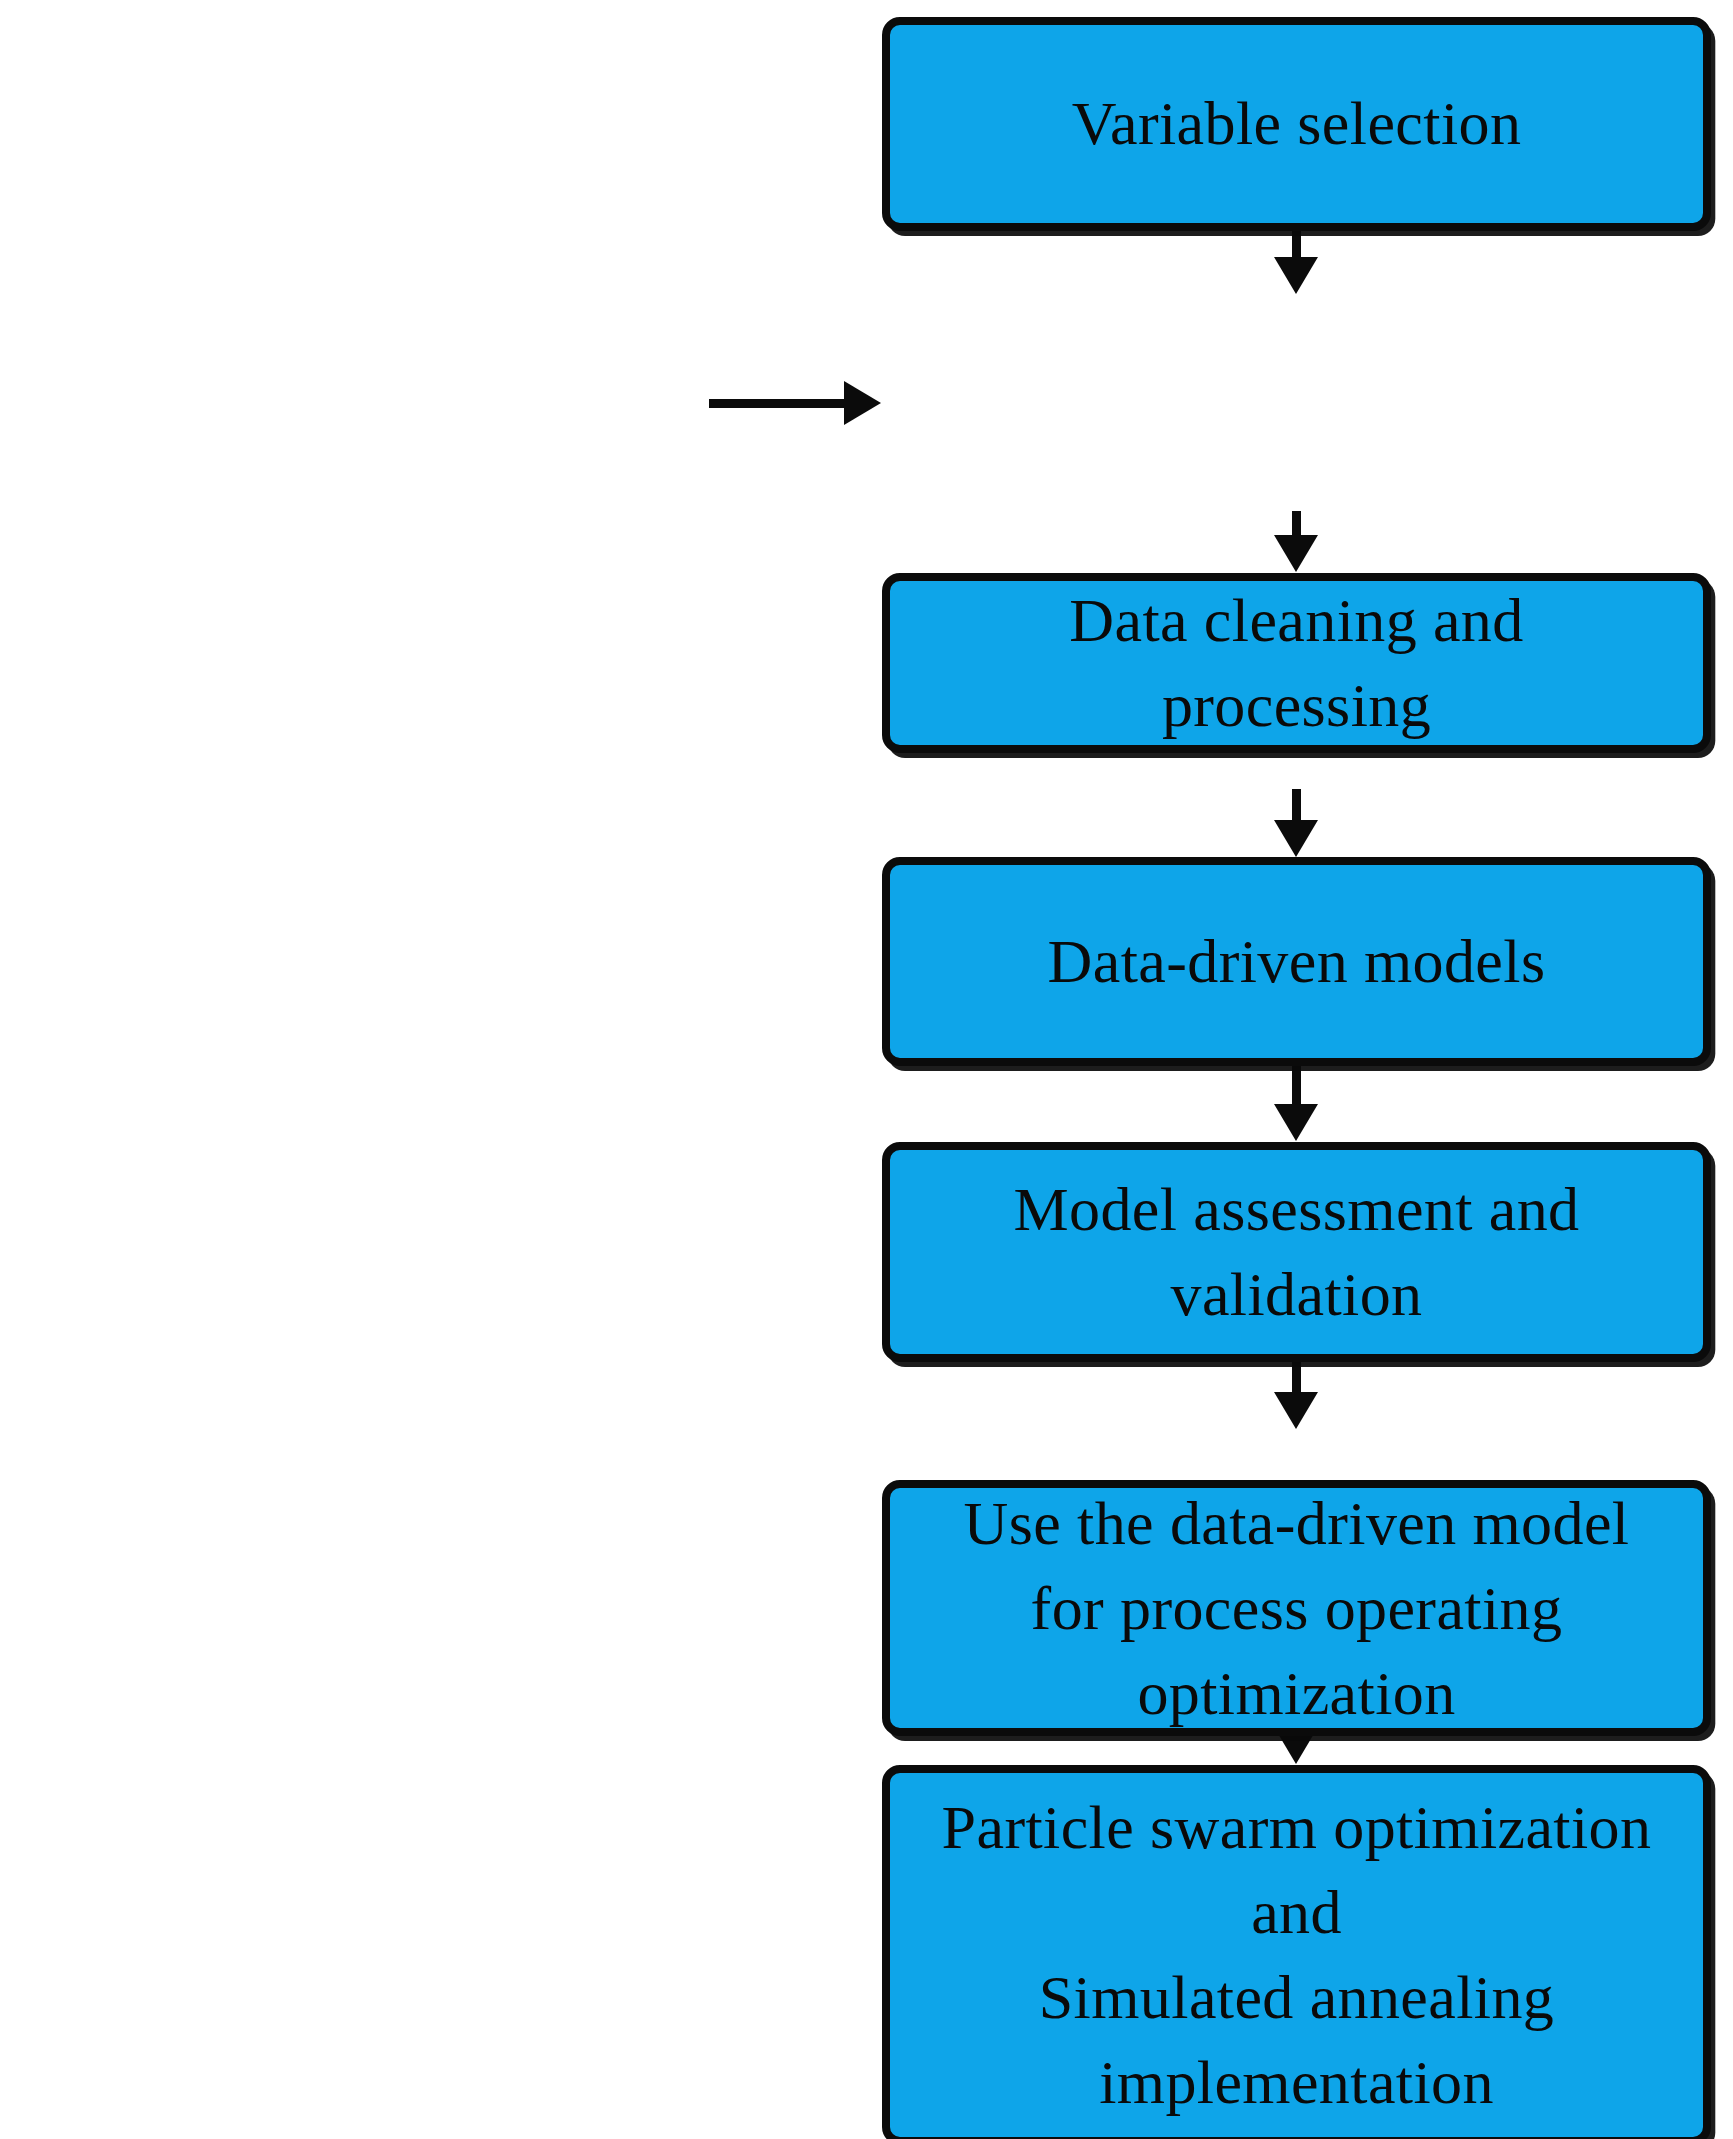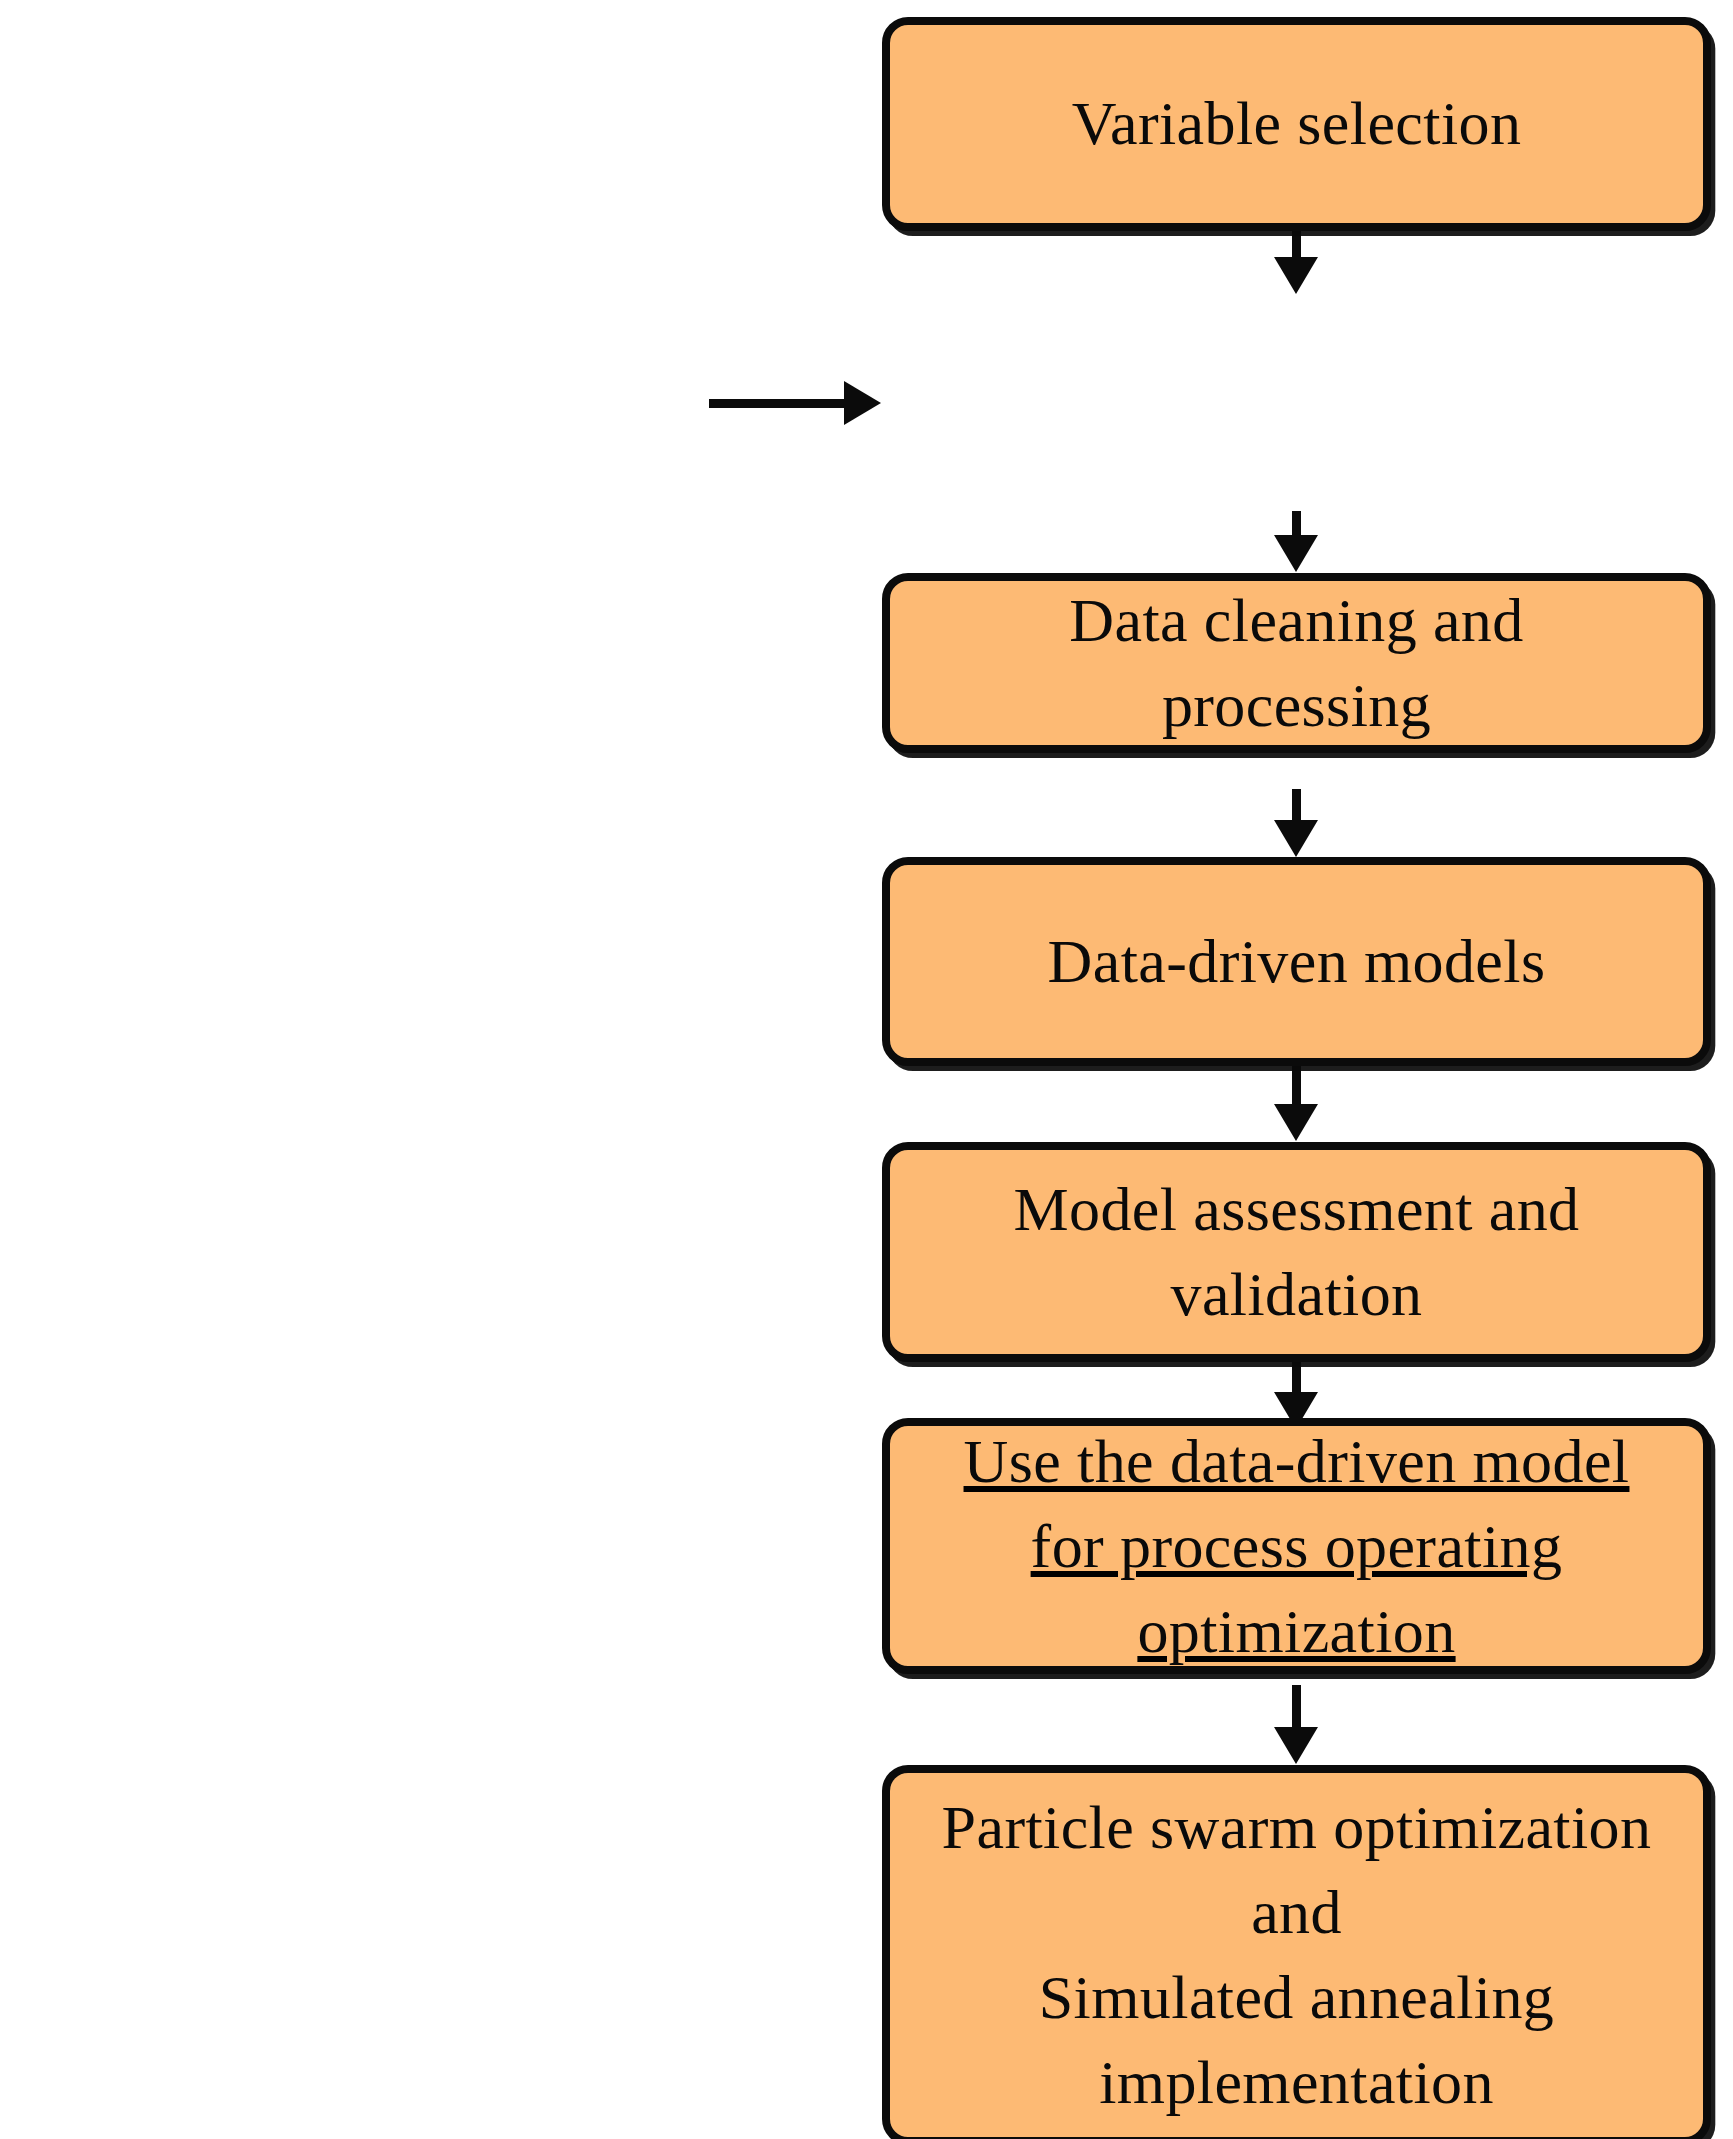--- a/index.html
+++ b/index.html
@@ -11,23 +11,23 @@
     position: relative;
     width: 1734px;
     height: 2140px;
     background: #ffffff;
     overflow: hidden;
     font-family: "Liberation Serif", "DejaVu Serif", serif;
   }
   .node {
     position: absolute;
     box-sizing: border-box;
-    background: #fdba74;
+    background: #0ea5e9;
     border: 8.6px solid #0b0b0b;
-    border-radius: 26px;
+    border-radius: 18px;
     display: flex;
     align-items: center;
     justify-content: center;
     box-shadow: 5px 5.8px 0 -0.7px rgba(10,10,10,0.92);
   }
   .node .label {
     font-size: 62px;
     line-height: 85px;
     color: #0a0a0a;
     text-align: center;
@@ -122,21 +122,21 @@
     <div class="label">Data cleaning and
 processing</div>
   </div>
   <div class="node" id="n4" style="left: 882px; top: 857px; width: 829px; height: 209px;">
     <div class="label">Data-driven models</div>
   </div>
   <div class="node" id="n5" style="left: 882px; top: 1142px; width: 829px; height: 220px;">
     <div class="label">Model assessment and
 validation</div>
   </div>
-  <div class="node" id="n6" style="left: 882px; top: 1418px; width: 829px; height: 256px; text-decoration: underline;">
+  <div class="node" id="n6" style="left: 882px; top: 1480px; width: 829px; height: 256px;">
     <div class="label">Use the data-driven model
 for process operating
 optimization</div>
   </div>
   <div class="node" id="n7" style="left: 882px; top: 1765px; width: 829px; height: 380px;">
     <div class="label">Particle swarm optimization
 and
 Simulated annealing
 implementation</div>
   </div>

